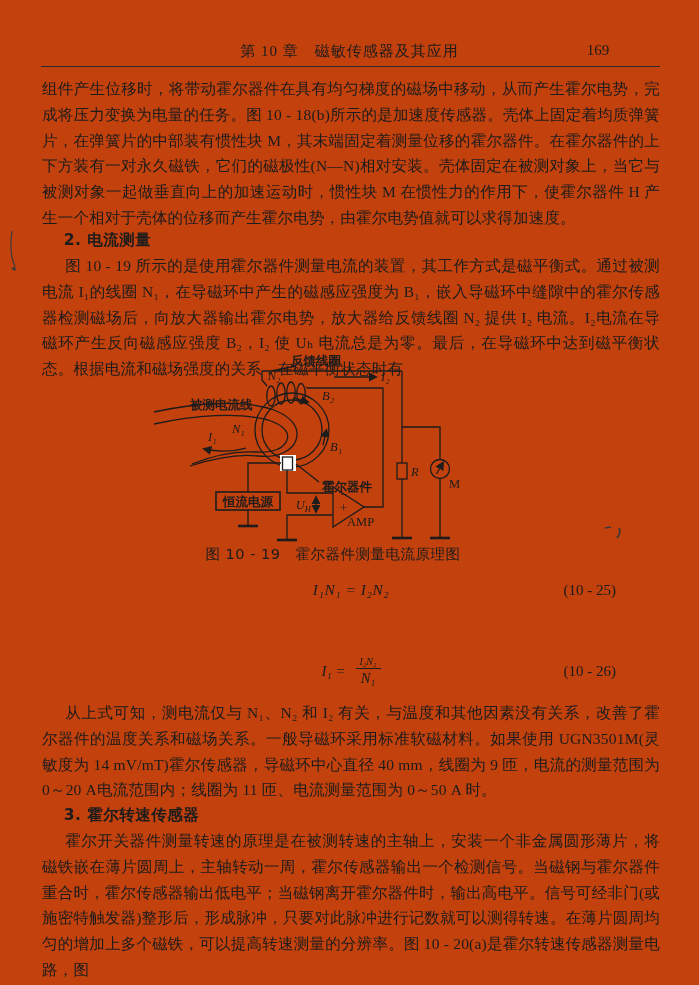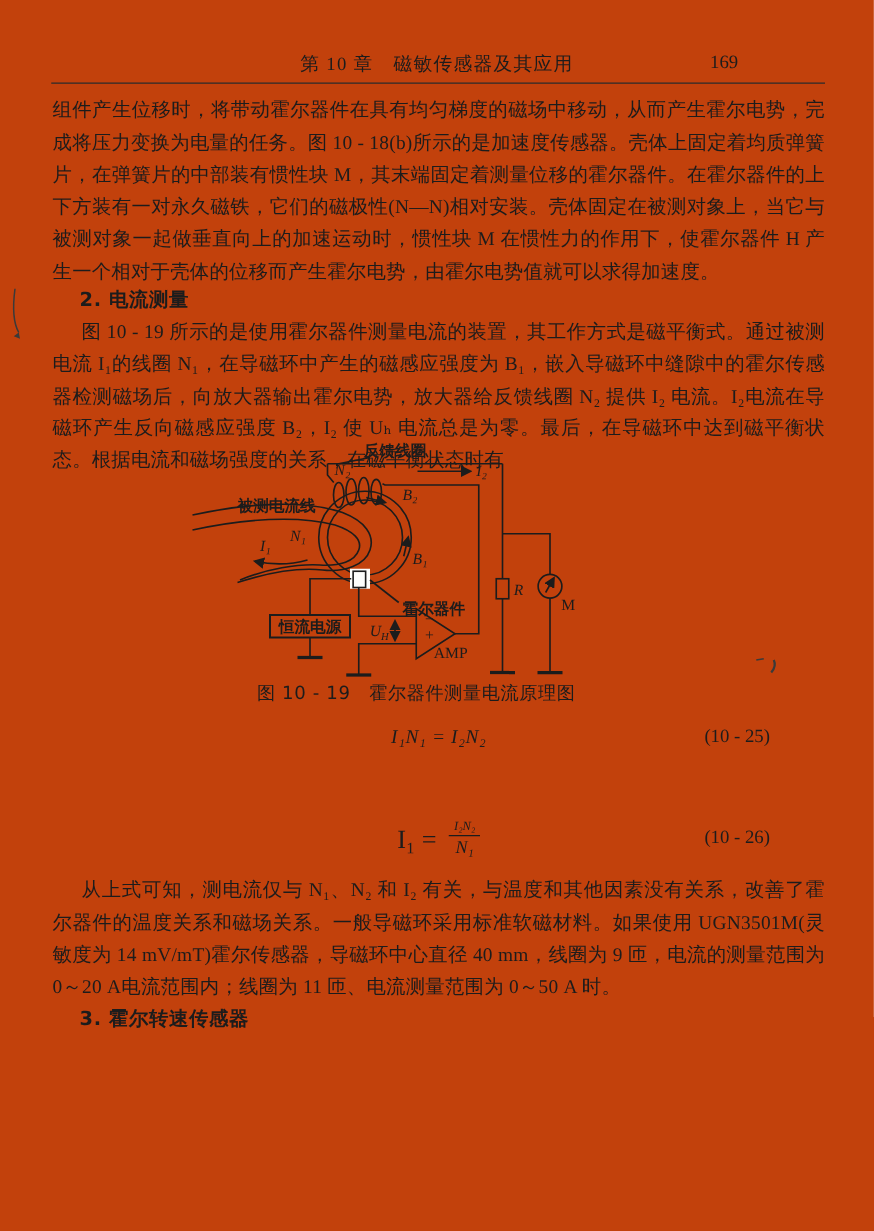--- a/index.html
+++ b/index.html
@@ -10,21 +10,21 @@
     font-family:"Liberation Serif","DejaVu Serif",serif;
     color:#1c1c1c;
     overflow:hidden;
   }
   .abs{position:absolute;}
   
   .hdr-title{
     left:0;top:42px;width:699px;text-align:center;
     font-size:15px;letter-spacing:1px;
   }
-  .hdr-page{left:568px;top:42px;width:60px;text-align:left;font-size:15px;}
+  .hdr-page{left:568px;top:42px;width:60px;text-align:center;font-size:15px;}
   .hdr-rule{left:41px;top:66px;width:619px;height:0;border-top:1.6px solid #2b2b2b;}
   
   .para{
     left:42px;width:618px;
     font-size:15.5px;line-height:25.8px;
     text-align:justify;text-indent:1.5em;
     letter-spacing:0.2px;
   }
   .noindent{text-indent:0;}
   .heading{
@@ -39,21 +39,21 @@
     font-family:"DejaVu Sans","Liberation Sans",sans-serif;
     font-weight:normal;font-size:14.5px;letter-spacing:0.5px;
   }
   
   .eq-row{left:42px;width:618px;display:flex;justify-content:center;align-items:center;}
   .eq-body{font-style:italic;font-size:15.5px;letter-spacing:0.5px;}
   .eq-no{position:absolute;right:44px;top:50%;transform:translateY(-50%);font-style:normal;font-size:15px;}
   .frac{display:inline-block;text-align:center;vertical-align:middle;margin-left:6px;}
   .frac .num{display:block;font-size:10px;padding:0 4px 1px 4px;border-bottom:1.3px solid #1c1c1c;}
   .frac .den{display:block;font-size:14.5px;padding-top:1px;}
-  .eq-lhs{font-size:21px;margin-right:4px;}
+  .eq-lhs{font-style:italic;font-size:15px;margin-right:4px;}
   
   svg text{fill:#1c1c1c;}
   .svg-var{font-family:"Liberation Serif","DejaVu Serif",serif;font-style:italic;font-size:12.5px;}
   .svg-cn{font-family:"DejaVu Sans","Liberation Sans",sans-serif;font-weight:bold;font-size:12.5px;}
   .svg-rm{font-family:"Liberation Serif","DejaVu Serif",serif;font-size:12.5px;}
 </style>
 </head>
 <body>
 
 <div class="page">
@@ -156,20 +156,21 @@
     <span class="eq-lhs">I₁ =</span>
     <span class="frac">
       <span class="num" style="font-style:italic;">I₂N₂</span>
       <span class="den" style="font-style:italic;">N₁</span>
     </span>
     <span class="eq-no">(10 - 26)</span>
   </div>
 
   <div class="abs para" style="top:700px;">从上式可知，测电流仅与 N₁、N₂ 和 I₂ 有关，与温度和其他因素没有关系，改善了霍尔器件的温度关系和磁场关系。一般导磁环采用标准软磁材料。如果使用 UGN3501M(灵敏度为 14 mV/mT)霍尔传感器，导磁环中心直径 40 mm，线圈为 9 匝，电流的测量范围为 0～20 A电流范围内；线圈为 11 匝、电流测量范围为 0～50 A 时。</div>
   <div class="abs heading" style="top:803px;">3.  霍尔转速传感器</div>
+  <div class="abs para" style="top:828px;">霍尔开关器件测量转速的原理是在被测转速的主轴上，安装一个非金属圆形薄片，将磁铁嵌在薄片圆周上，主轴转动一周，霍尔传感器输出一个检测信号。当磁钢与霍尔器件重合时，霍尔传感器输出低电平；当磁钢离开霍尔器件时，输出高电平。信号可经非门(或施密特触发器)整形后，形成脉冲，只要对此脉冲进行记数就可以测得转速。在薄片圆周均匀的增加上多个磁铁，可以提高转速测量的分辨率。图 10 - 20(a)是霍尔转速传感器测量电路，图</div>
 
   <svg class="abs" style="left:2px;top:228px;" width="30" height="55" viewBox="0 0 30 55">
     <path d="M10,3 C8,18 8.5,30 13,38" stroke="#3a3a3a" stroke-width="1.2" fill="none"></path>
     <polygon points="13,38 9,41 14,43" fill="#3a3a3a"></polygon>
   </svg>
   <svg class="abs" style="left:602px;top:522px;" width="36" height="22" viewBox="0 0 36 22">
     <path d="M3,6 L9,5" stroke="#3a3a3a" stroke-width="1.4" fill="none"></path>
     <path d="M17,6 C18.5,9 17.5,13 15,16" stroke="#3a3a3a" stroke-width="1.8" fill="none"></path>
   </svg>
 

